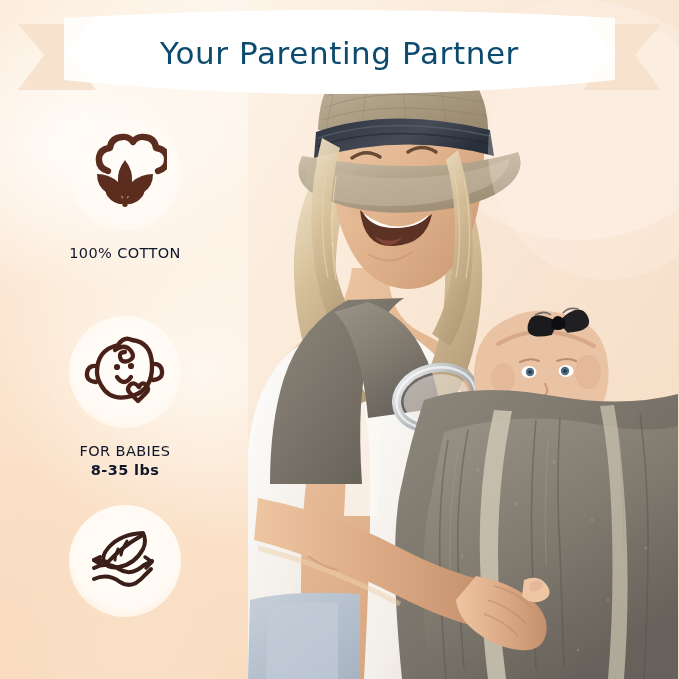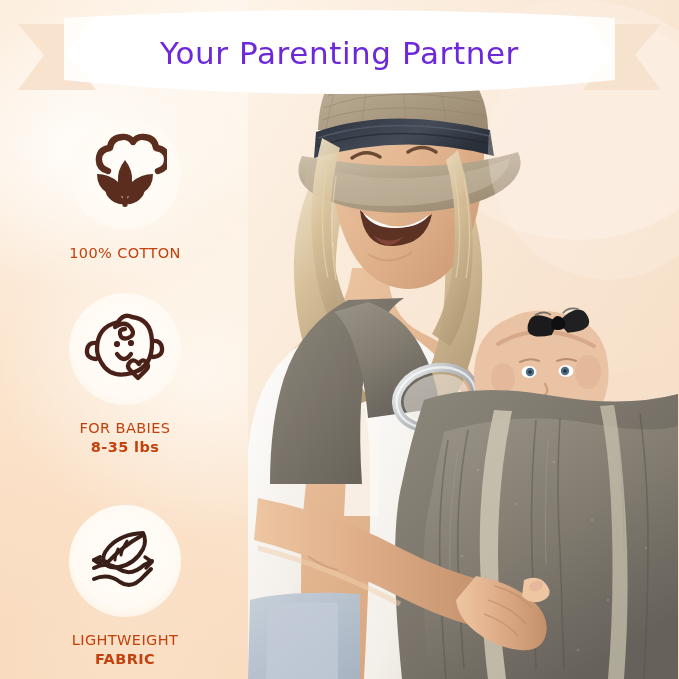--- a/index.html
+++ b/index.html
@@ -51,45 +51,45 @@
   .ribbon svg{display:block;width:679px;height:98px;}
   .ribbon-title{
     position:absolute;left:0;top:8px;width:679px;height:98px;
     display:flex;align-items:center;justify-content:center;
     pointer-events:none;
   }
   .ribbon-title span{
     display:block;
     font-family:"DejaVu Sans", sans-serif;
     font-size:31px;letter-spacing:.6px;
-    color:#6d28d9;
+    color:#0c4a6e;
     transform:translateY(-4px);
     white-space:nowrap;
   }
 
   
   .features{position:absolute;left:0;top:0;width:250px;height:679px;}
   .feature{position:absolute;left:0;width:250px;text-align:center;}
   .feature .disc{
     width:112px;height:112px;margin:0 auto;border-radius:50%;
     background:
       radial-gradient(circle at 50% 45%, #fffdfa 0%, #fffaf3 62%, rgba(255,250,243,.55) 86%, rgba(255,250,243,0) 100%);
     display:flex;align-items:center;justify-content:center;
   }
   .feature .disc svg{display:block;}
   .feature .cap{
     margin-top:14px;
     font-family:"DejaVu Sans", sans-serif;
     font-size:14.5px;line-height:1.32;letter-spacing:.4px;
-    color:#c2410c;
+    color:#0f172a;
   }
   .feature .cap .l2{display:block;font-weight:bold;}
 
   #f1{top:118px;}
-  #f2{top:293px;}
+  #f2{top:316px;}
   #f3{top:505px;}
 </style>
 </head>
 <body>
 
 <div id="stage">
 
   <div class="bg base"></div>
   <div class="bg blotchA"></div>
   <div class="bg blotchB"></div>
@@ -410,20 +410,16 @@
             <path d="M44 22 q-5 8 -6 14" stroke-width="3"></path>
             <path d="M35 30 q-3 7 -3 11" stroke-width="3"></path>
 
             <path d="M11 49 q13 -7 25 1 12 8 25 -4 l8 -4"></path>
             <path d="M62 38 l7 5 -6 6" stroke-width="3.4"></path>
 
             <path d="M11 60 q14 -6 26 3 12 8 24 -6 l7 -7"></path>
           </g>
         </svg>
       </div>
-      <div class="cap">
-        <span>LIGHTWEIGHT</span>
-        <span class="l2">FABRIC</span>
-      </div>
     </div>
 
   </div>
 </div>
 
 </body></html>

